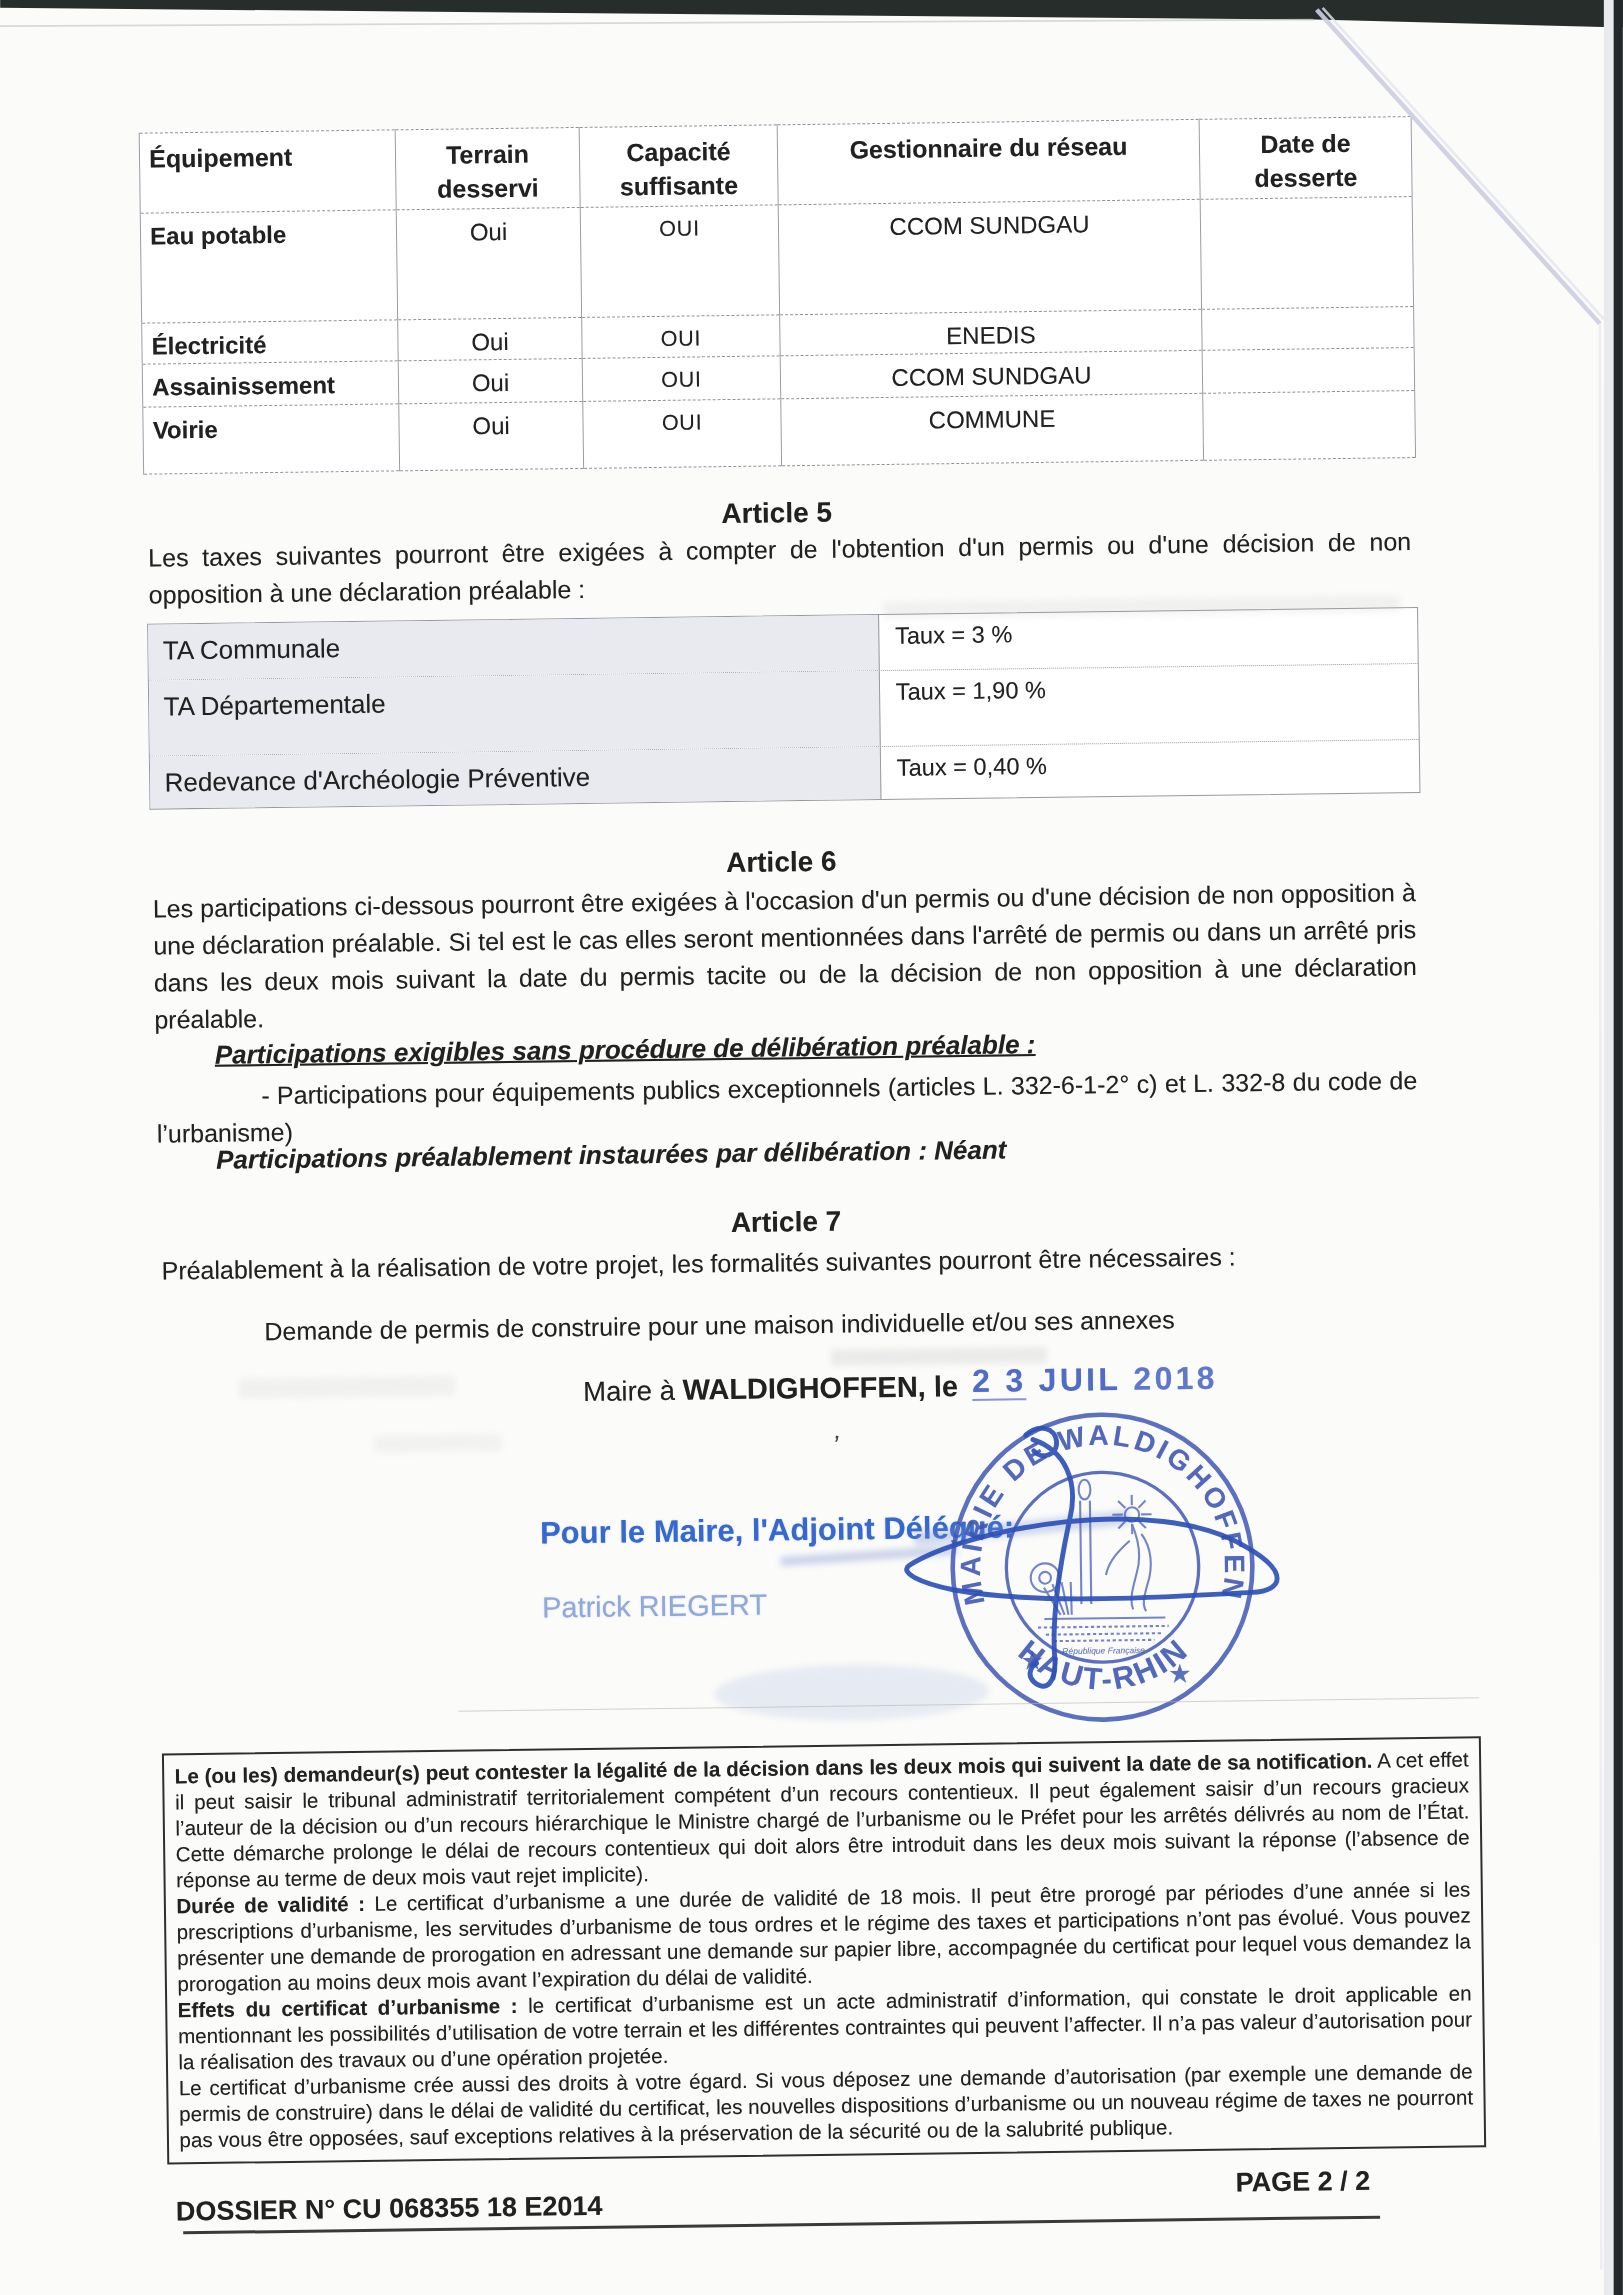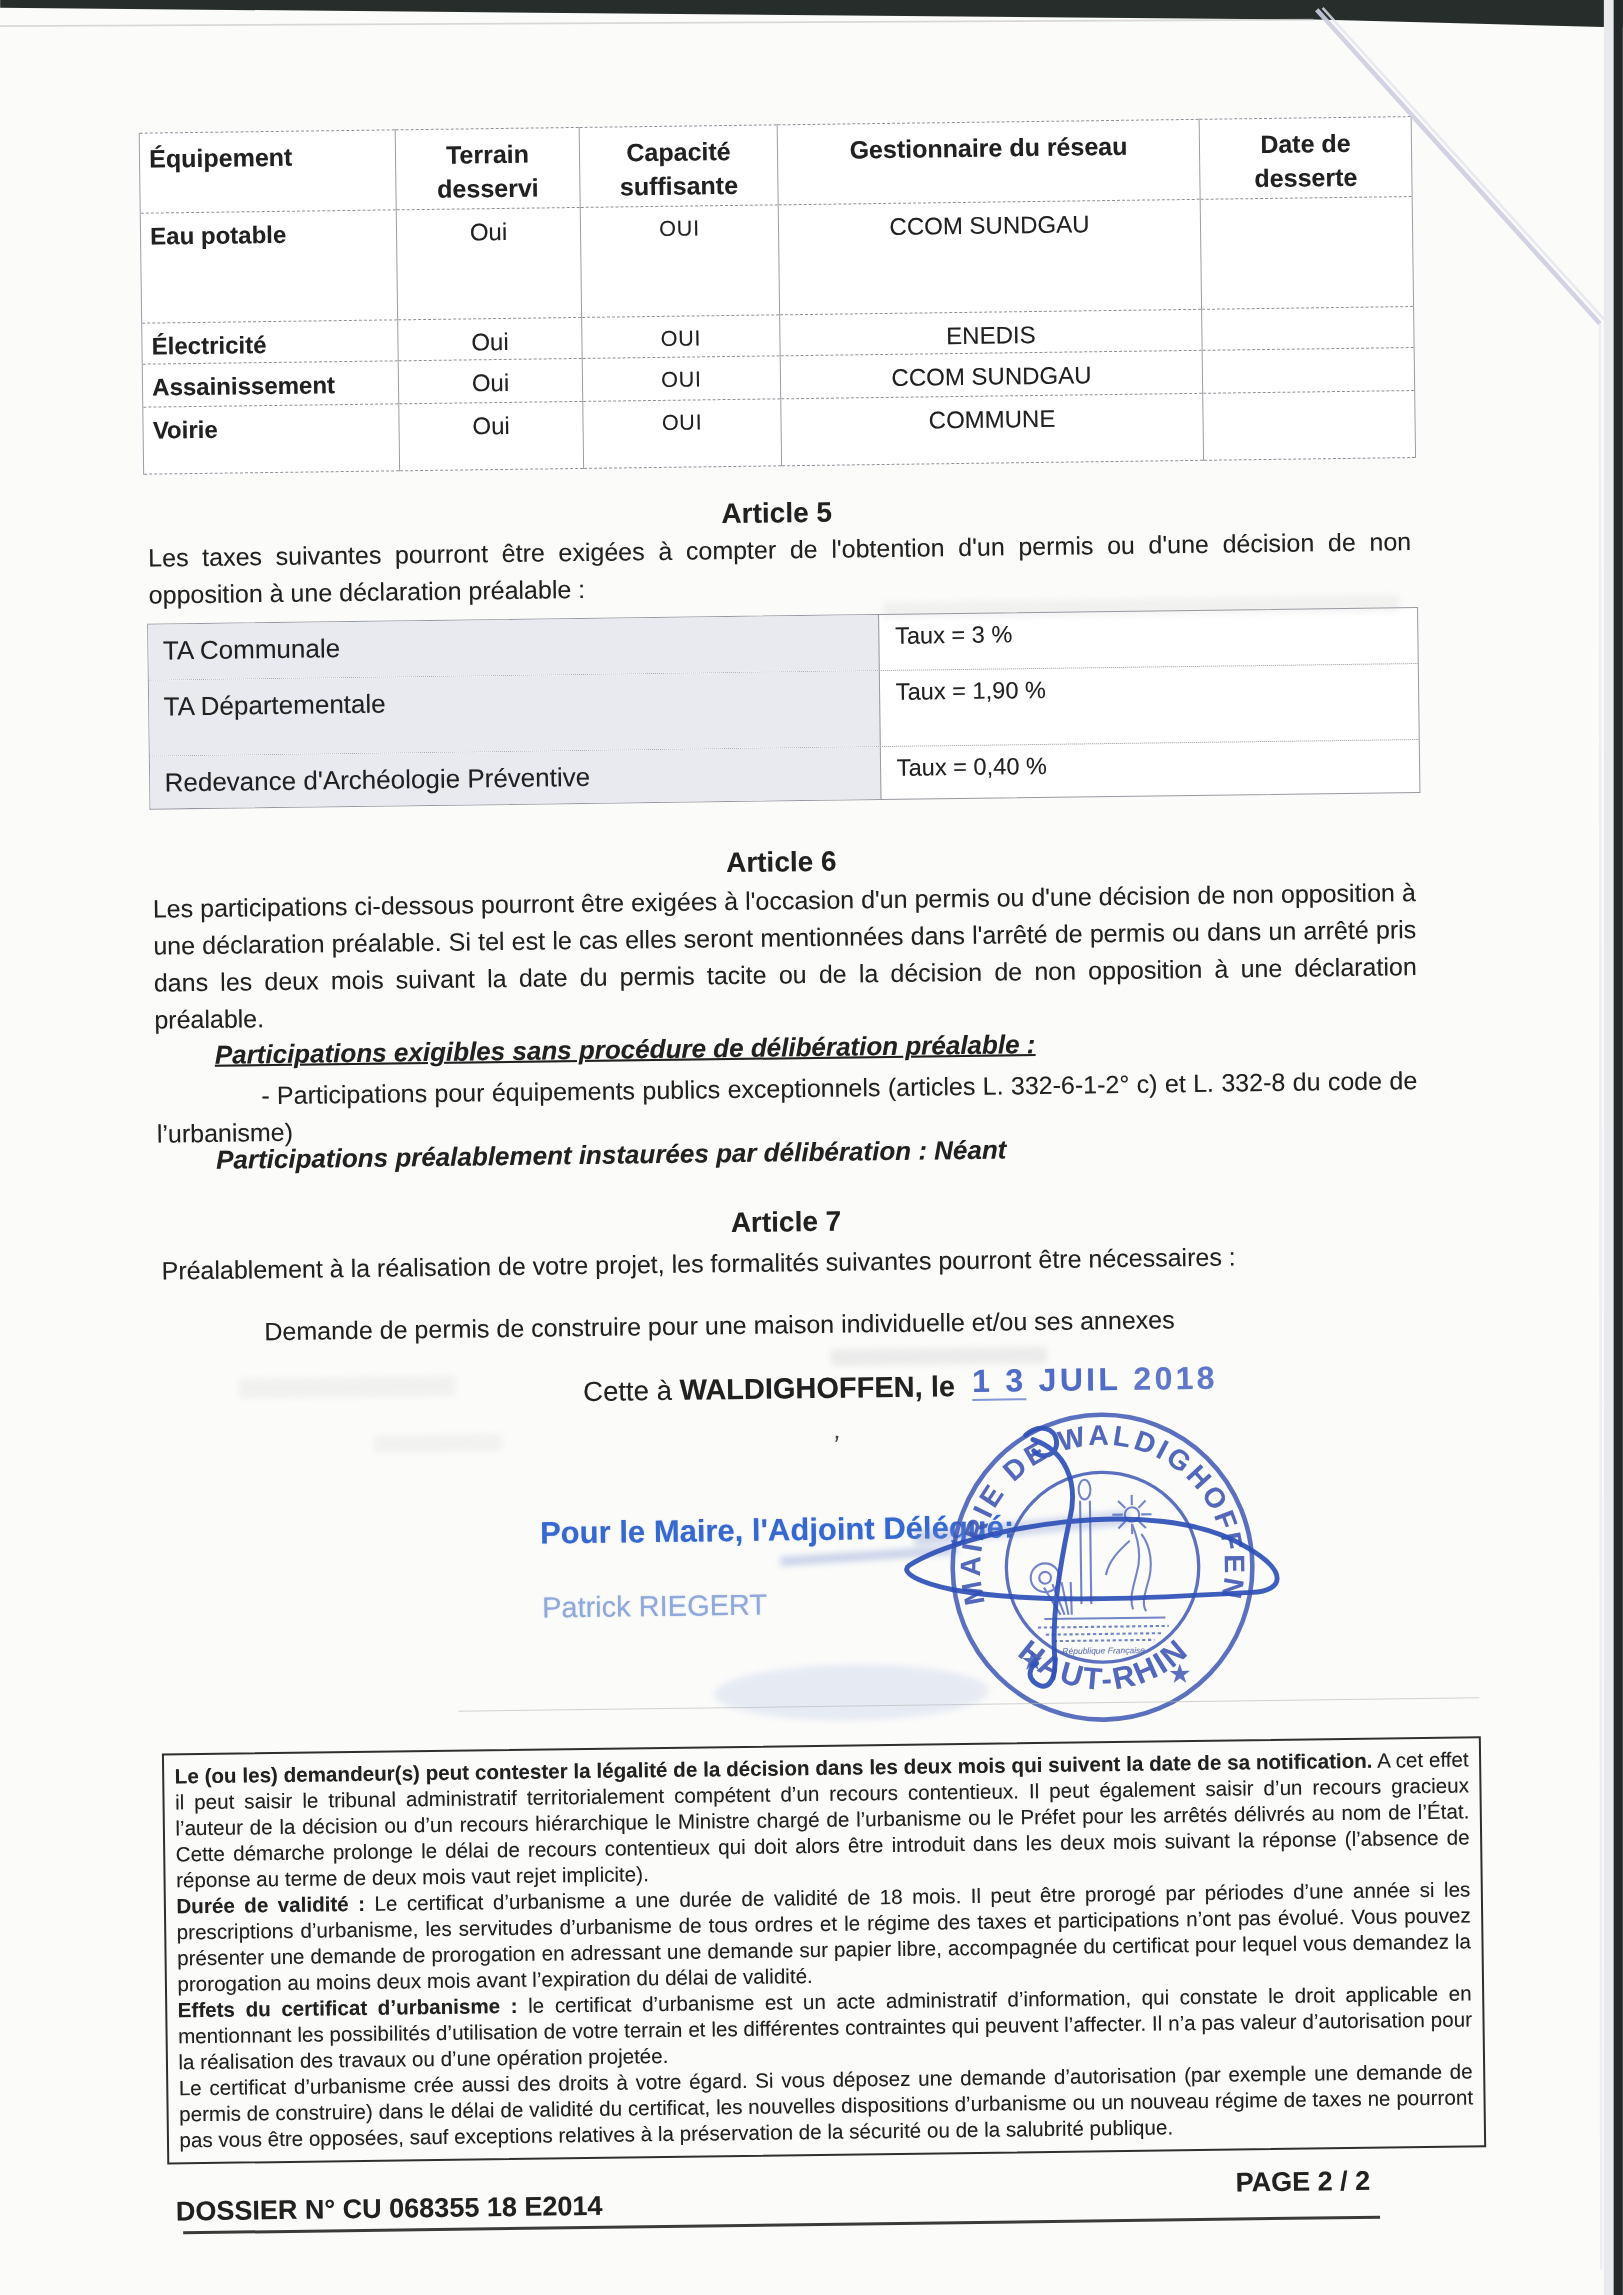--- a/index.html
+++ b/index.html
@@ -126,24 +126,24 @@
   <div class="abs para" style="left:156px;top:882px;width:1263px;">Les participations ci-dessous pourront être exigées à l'occasion d'un permis ou d'une décision de non opposition à une déclaration préalable. Si tel est le cas elles seront mentionnées dans l'arrêté de permis ou dans un arrêté pris dans les deux mois suivant la date du permis tacite ou de la décision de non opposition à une déclaration préalable.</div>
   <div class="abs subhead" style="left:216px;top:1032px;text-decoration:underline;text-decoration-thickness:2px;">Participations exigibles sans procédure de délibération préalable :</div>
   <div class="abs para" style="left:157px;top:1070px;width:1261px;text-indent:105px;">- Participations pour équipements publics exceptionnels (articles L. 332-6-1-2° c) et L. 332-8 du code de l’urbanisme)</div>
   <div class="abs subhead" style="left:216px;top:1137px;">Participations préalablement instaurées par délibération : Néant</div>
 
   <div class="abs art-title" style="top:1206px;">Article 7</div>
   <div class="abs para" style="left:160px;top:1244px;width:1276px;text-align:left;">Préalablement à la réalisation de votre projet, les formalités suivantes pourront être nécessaires :</div>
   <div class="abs" style="left:262px;top:1310px;font-size:25px;">Demande de permis de construire pour une maison individuelle et/ou ses annexes</div>
 
   <div class="abs" style="left:580px;top:1372px;font-size:27.5px;">
-    <span>Cette à </span><span style="font-weight:bold;font-size:29px;">WALDIGHOFFEN, le</span>
+    <span>Maire à </span><span style="font-weight:bold;font-size:29px;">WALDIGHOFFEN, le</span>
   </div>
   <div class="abs bluedate" style="left:969px;top:1365px;font-size:32px;color:#4e6cc8;">
-    <span style="border-bottom:2.6px solid rgba(78,108,200,.7);">1 3</span>
+    <span style="border-bottom:2.6px solid rgba(78,108,200,.7);">2 3</span>
     <span style="font-weight:800;">JUIL</span>
     <span style="font-weight:600;opacity:.9;">2018</span>
   </div>
 
   <div class="abs smudge" style="left:890px;top:603px;width:517px;height:17px;background:#9a9aa2;opacity:.10;"></div>
   <div class="abs smudge" style="left:236px;top:1371px;width:216px;height:19.6px;background:#9a9aa2;opacity:.10;"></div>
   <div class="abs smudge" style="left:828px;top:1350px;width:216px;height:15.7px;background:#8a8a94;opacity:.14;"></div>
   <div class="abs smudge" style="left:370px;top:1430px;width:128px;height:17px;background:#9a9aa2;opacity:.09;"></div>
 
   <div class="abs" style="left:829px;top:1430px;font-size:26px;color:#44464f;transform:rotate(8deg);">’</div>

